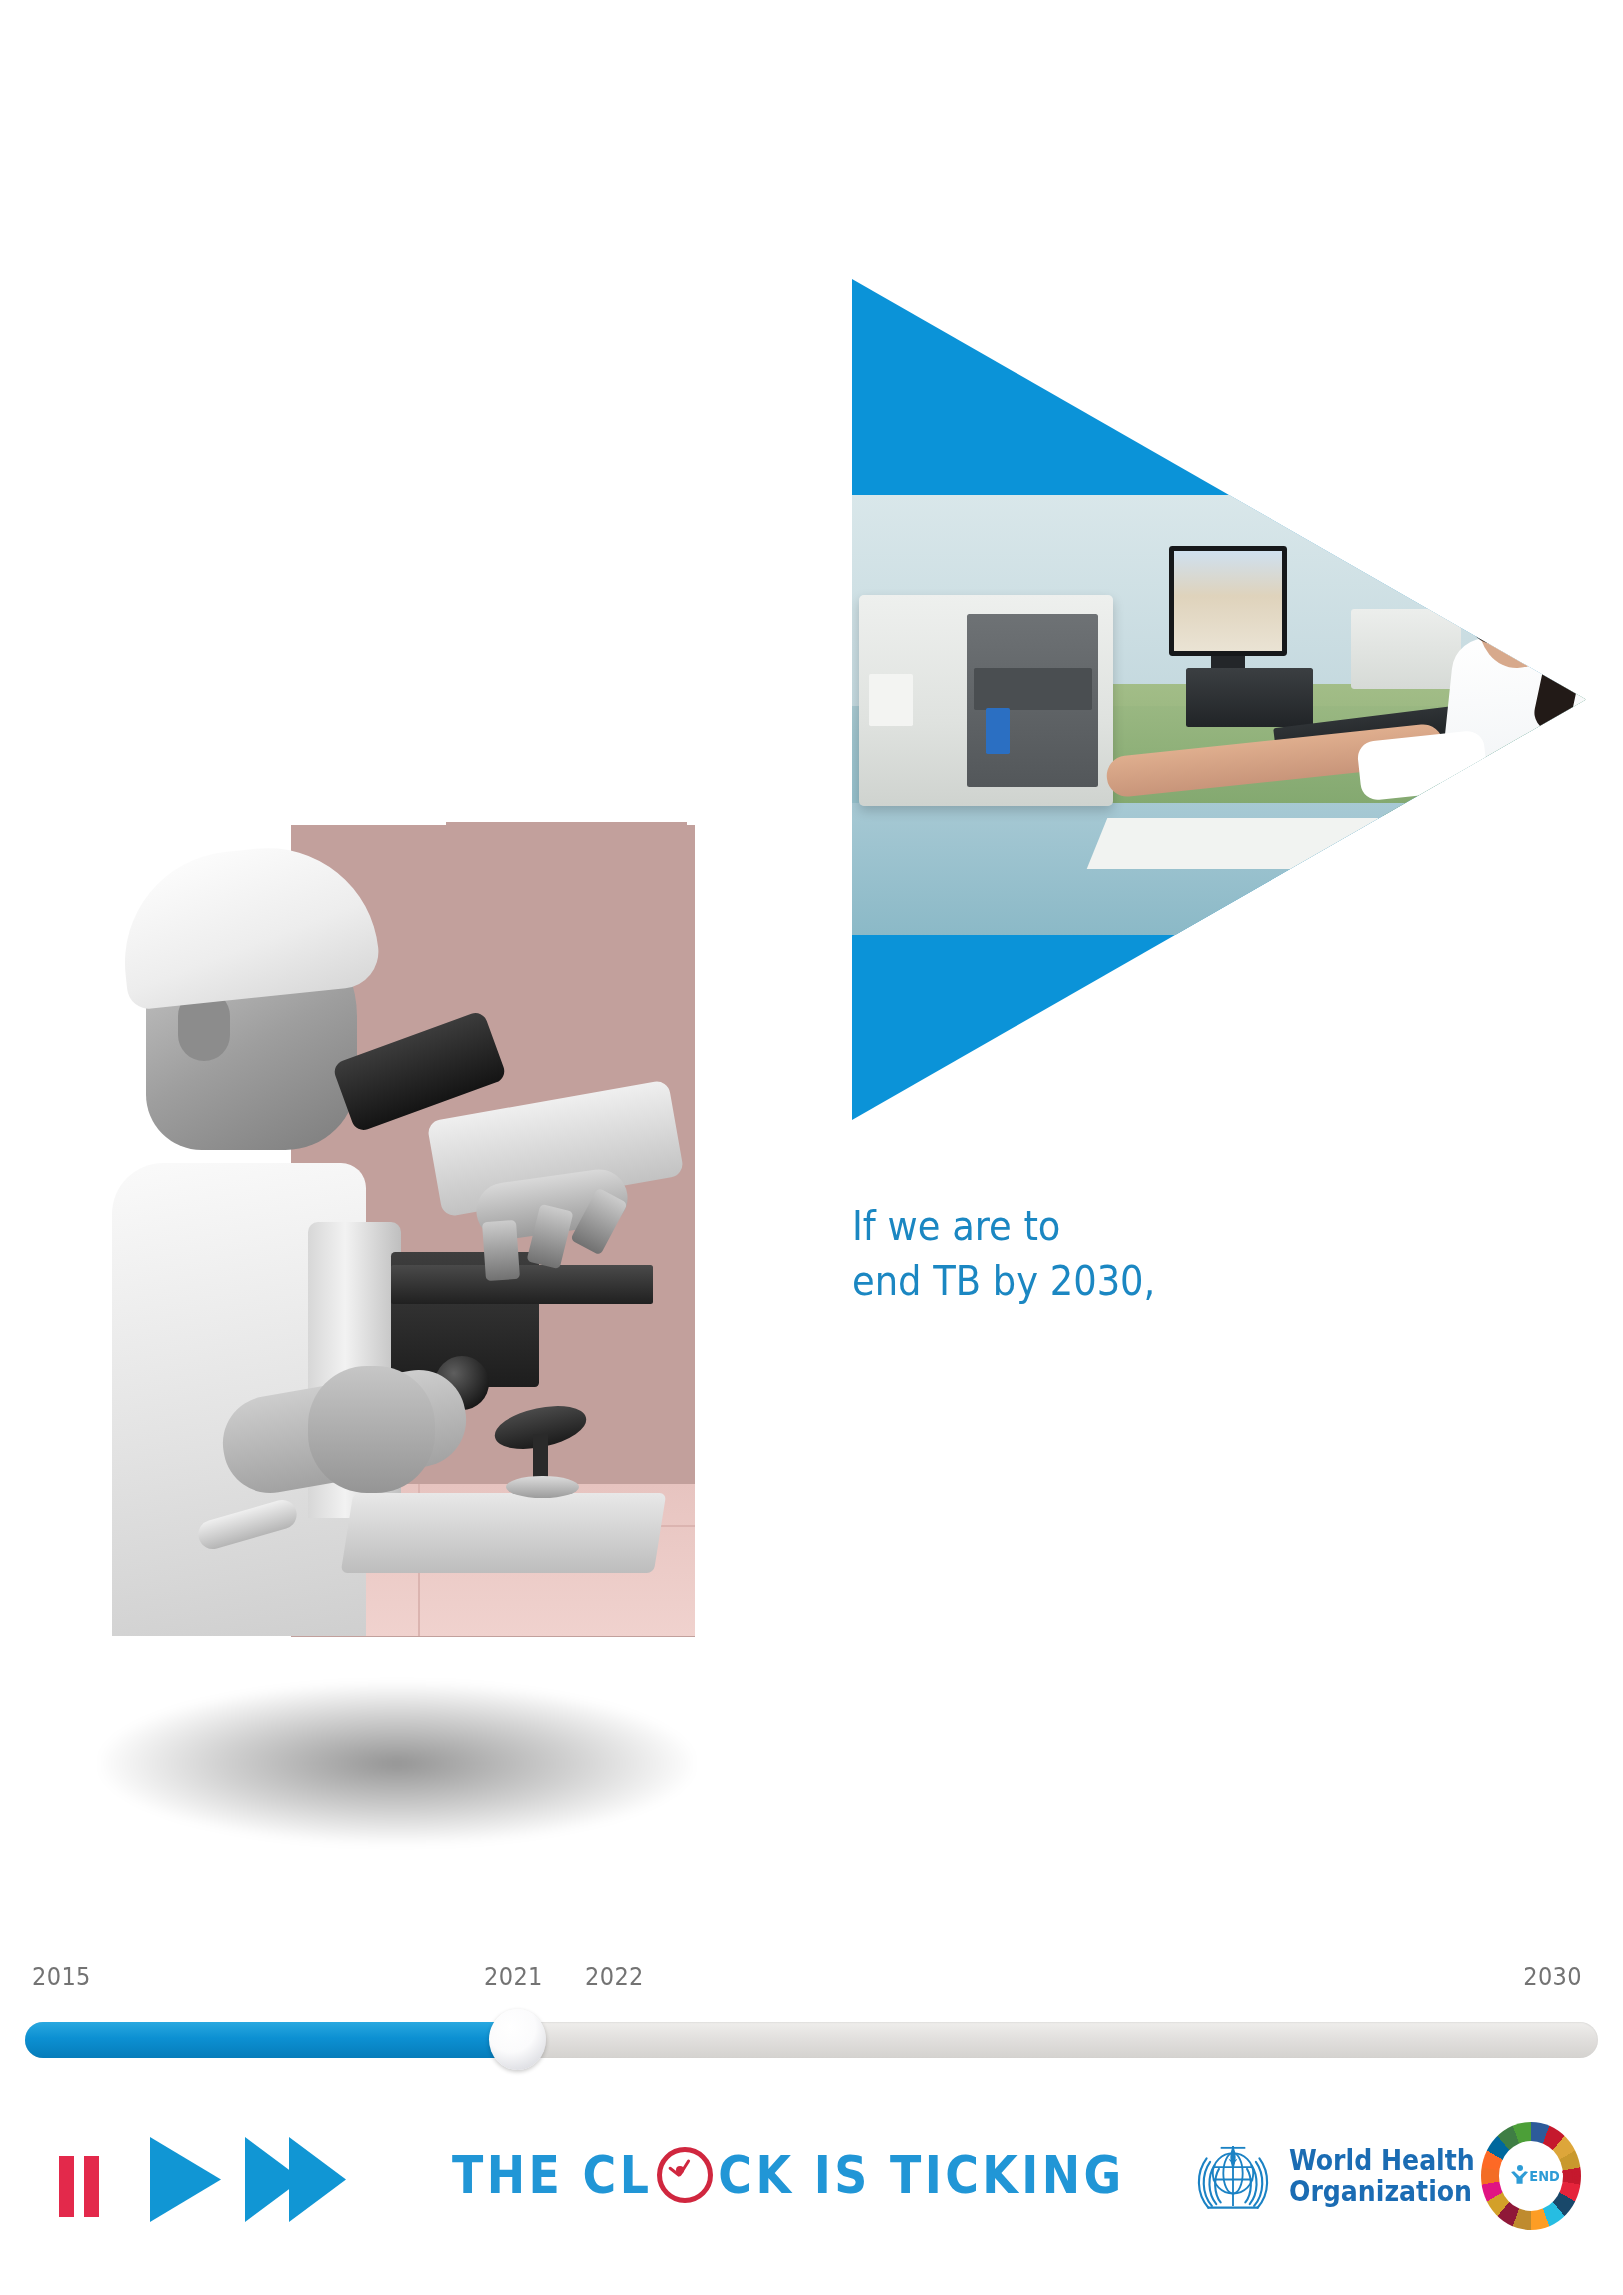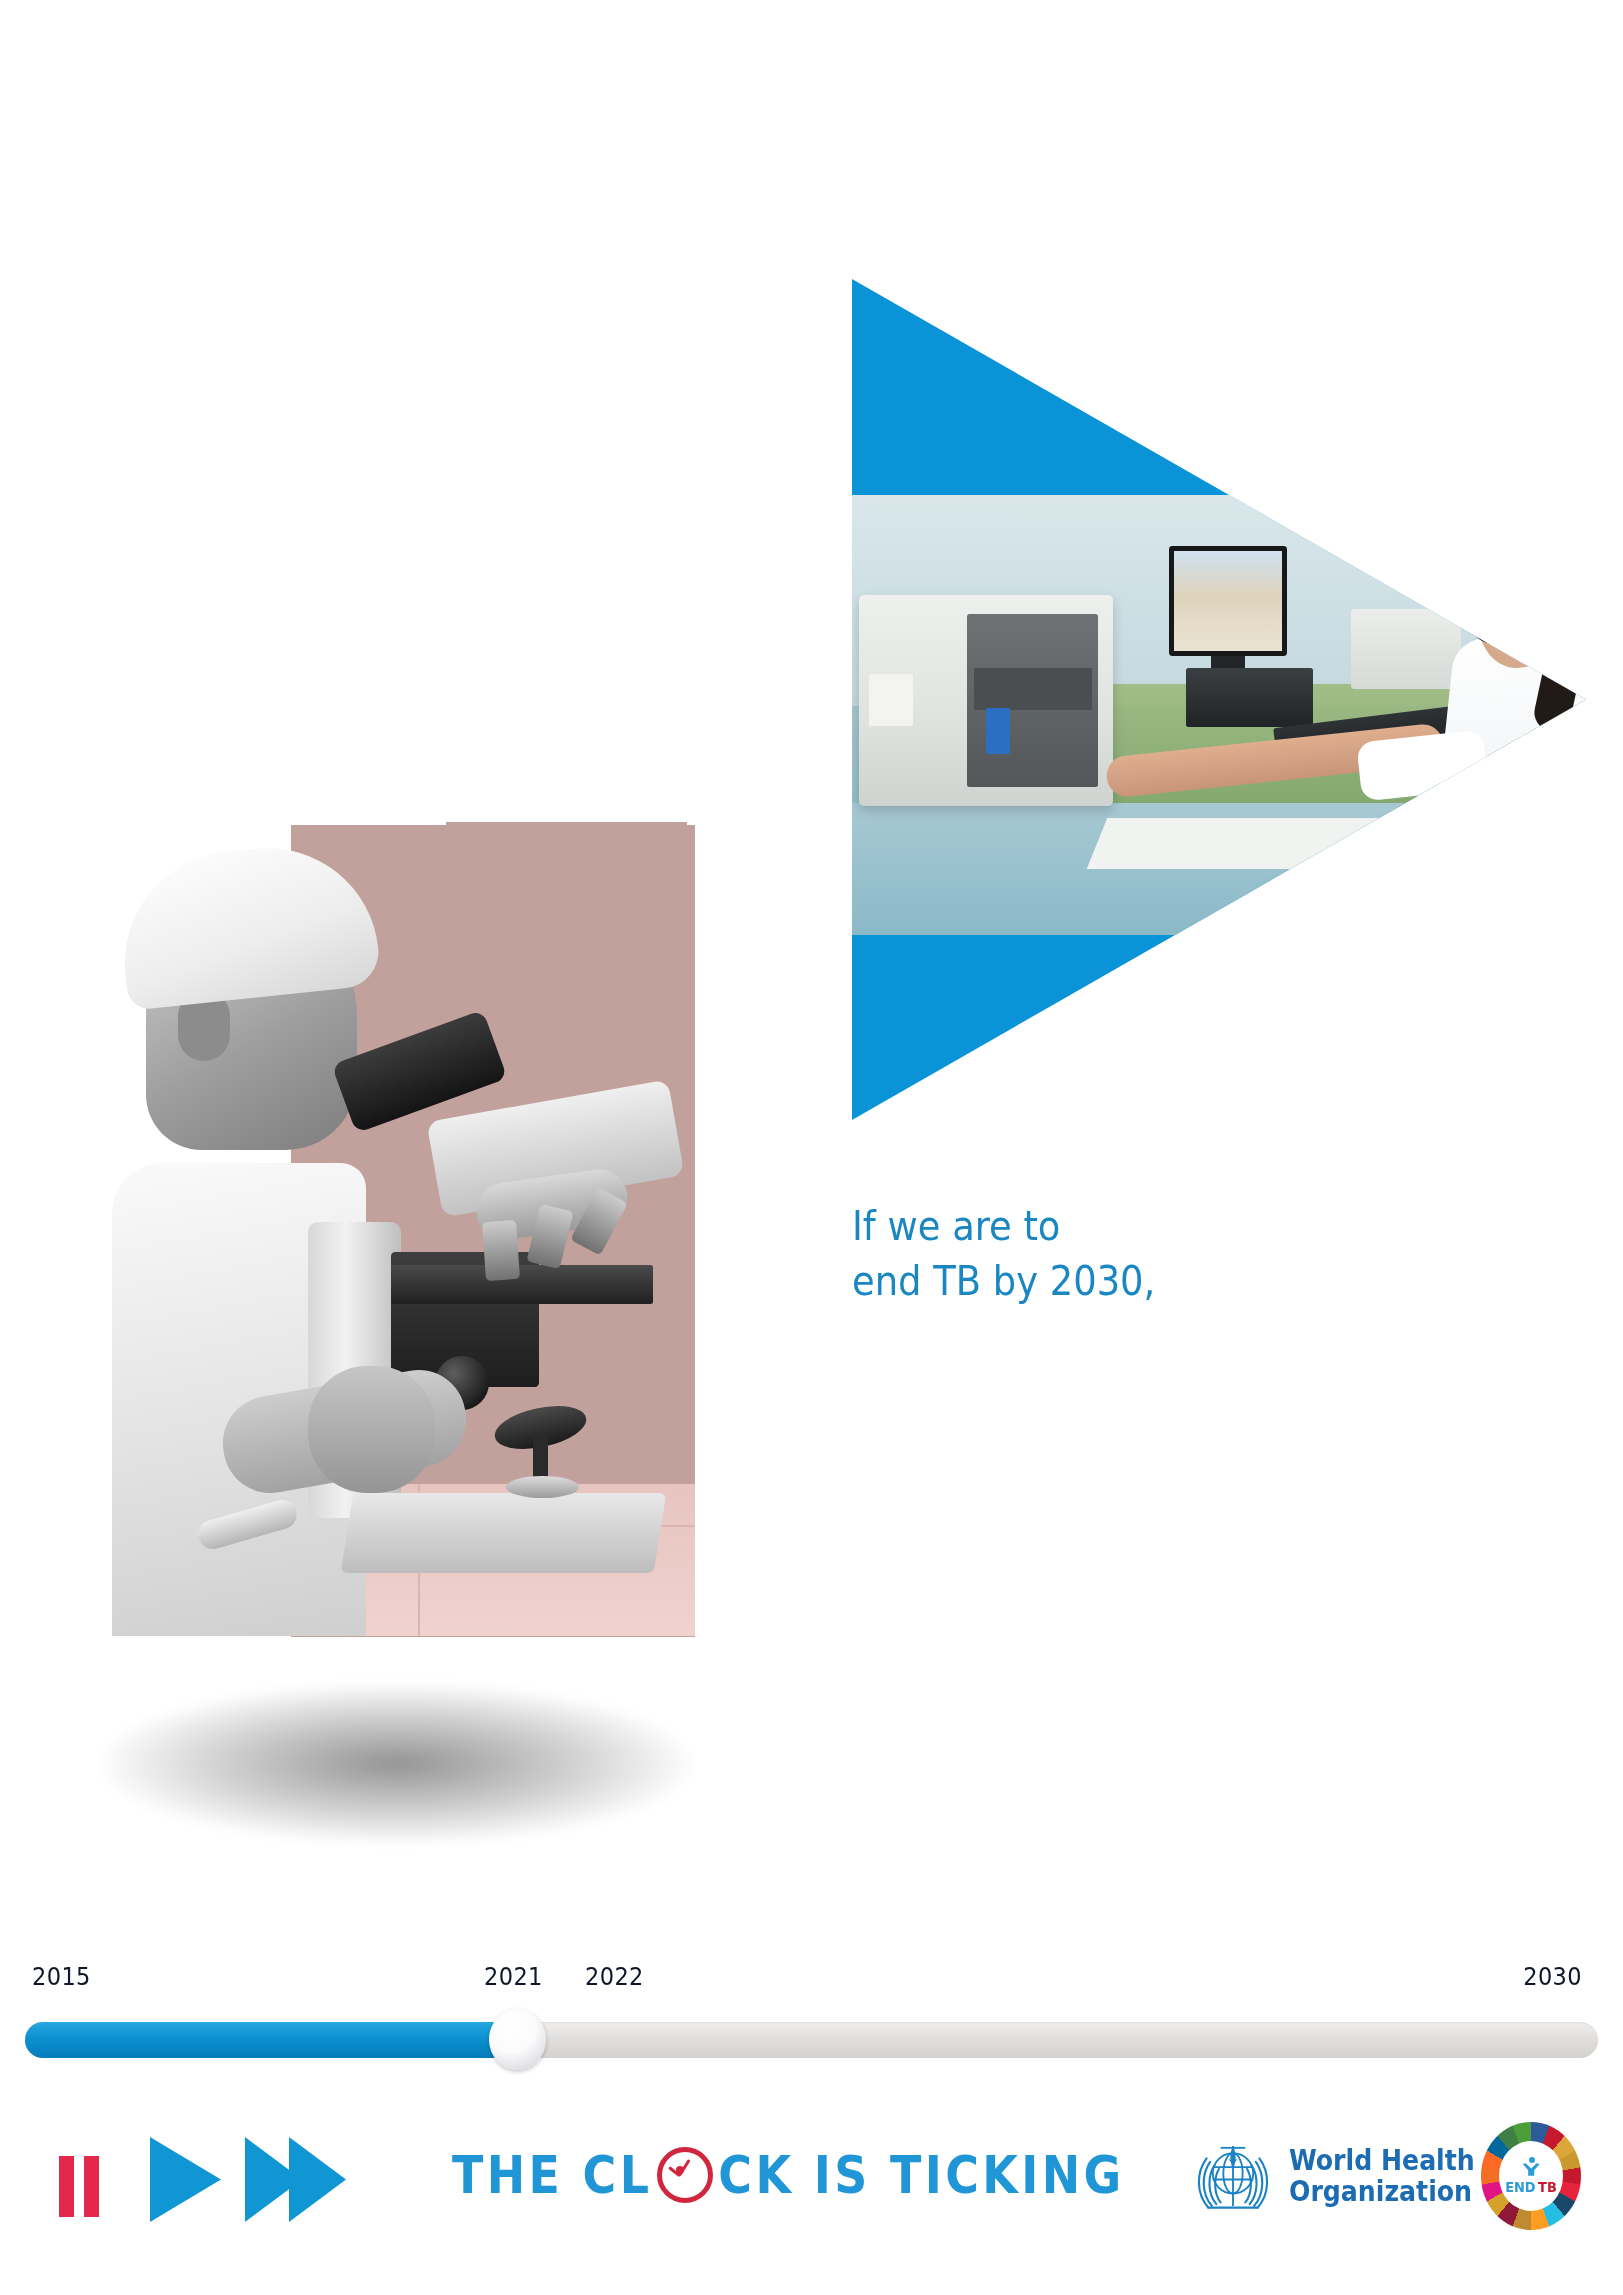--- a/index.html
+++ b/index.html
@@ -153,21 +153,21 @@
     position:absolute; left:852px; top:1199px; width:592px;
     color:#1B87C2; font-size:41px; line-height:1.34;
     font-family:"DejaVu Sans Condensed","Liberation Sans",sans-serif;
   }
   #subcopy .l{display:block;white-space:nowrap;}
   #subcopy .l.bold{font-weight:700;}
 
   
   #timeline{position:absolute;left:0;top:1962px;width:1623px;height:101px;}
   .year{
-    position:absolute;top:0;color:#0f172a;font-size:25px;letter-spacing:0.4px;
+    position:absolute;top:0;color:#737373;font-size:25px;letter-spacing:0.4px;
     font-family:"DejaVu Sans Condensed","Liberation Sans",sans-serif;white-space:nowrap;
   }
   #year-2015{left:32px;}
   #year-2021{left:484px;}
   #year-2022{left:585px;}
   #year-2030{right:41px;}
   #slider-track{
     position:absolute;left:25px;top:2022px;width:1573px;height:36px;
     background:linear-gradient(180deg,#efeeec 0%,#e1dfdd 48%,#d4d2cf 100%);
     border-radius:18px;box-shadow:inset 0 0.8px 1.7px rgba(0,0,0,.08);
@@ -221,21 +221,21 @@
       #2D5B9A 0deg 20deg,  #C5192D 20deg 40deg, #DDA63A 40deg 60deg,
       #C9992D 60deg 80deg, #C5192D 80deg 100deg,#E5243B 100deg 120deg,
       #19486A 120deg 140deg,#26BDE2 140deg 160deg,#FD9D24 160deg 180deg,
       #BF8B2E 180deg 200deg,#8F1838 200deg 220deg,#D3A029 220deg 240deg,
       #E01483 240deg 260deg,#F36D25 260deg 280deg,#FD6925 280deg 300deg,
       #00689D 300deg 320deg,#3F7E44 320deg 340deg,#4C9F38 340deg 360deg);
   }
   #endtb-wheel:after{content:"";position:absolute;left:18%;top:18%;width:64%;height:64%;
     background:#ffffff;border-radius:50%;}
   #endtb-center{position:absolute;left:0;top:0;width:100%;height:100%;
-    display:flex;flex-direction:column;align-items:center;justify-content:center;
+    display:flex;flex-direction:row;align-items:center;justify-content:flex-end;
     font-family:"DejaVu Sans Condensed","Liberation Sans",sans-serif;}
   #endtb-person{width:20px;height:20px;position:relative;margin-bottom:1.7px;}
   #endtb-person .hd{position:absolute;left:7.6px;top:0;width:6px;height:6px;border-radius:50%;background:#2E9CD6;}
   #endtb-person .bd{position:absolute;left:1.7px;top:6px;width:17px;height:12.7px;background:#2E9CD6;
     -webkit-clip-path:polygon(0 6%,18% 0,50% 42%,82% 0,100% 6%,68% 56%,68% 100%,32% 100%,32% 56%);
     clip-path:polygon(0 6%,18% 0,50% 42%,82% 0,100% 6%,68% 56%,68% 100%,32% 100%,32% 56%);}
   #endtb-text{display:flex;align-items:baseline;gap:2.5px;font-weight:700;font-size:14.4px;}
   #endtb-text .end{color:#2E9CD6;}
   #endtb-text .tb{color:#C5192D;}
 </style>

